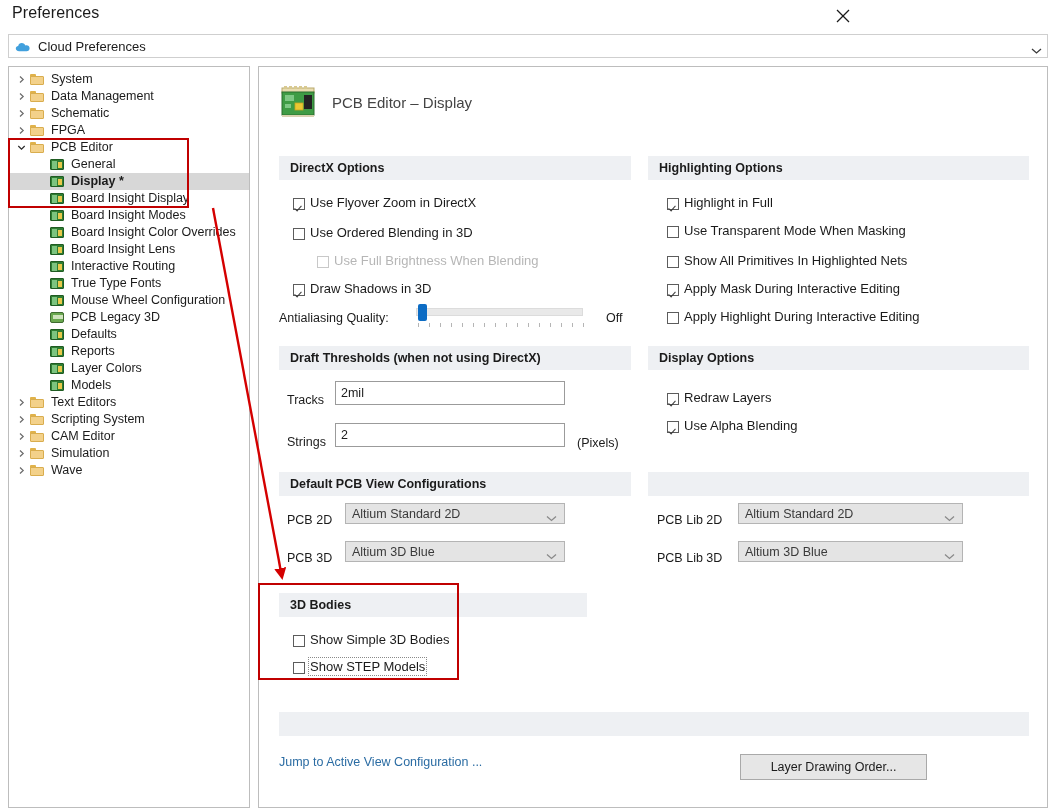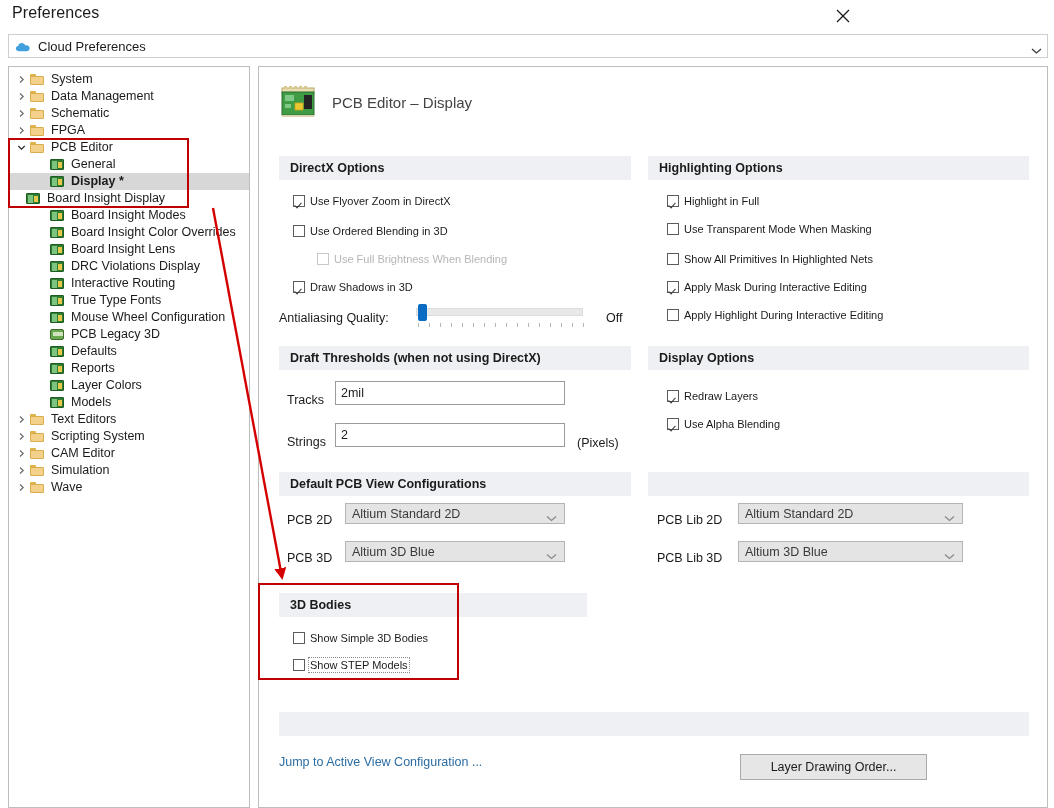--- a/index.html
+++ b/index.html
@@ -111,22 +111,22 @@
   .band {
     position:absolute; height:24px;
     background:#eef0f3;
     display:flex; align-items:center;
   }
   .band-label {
     margin-left:11px; font-size:12.5px; font-weight:bold; color:#1b1b1b;
   }
 
   .cbrow {
-    position:absolute; display:flex; align-items:center; gap:5px;
-    font-size:11px; color:#1b1b1b; cursor:pointer; white-space:nowrap;
+    position:absolute; display:flex; align-items:flex-end; gap:5px;
+    font-size:13px; color:#1b1b1b; cursor:pointer; white-space:nowrap;
   }
   .cbrow.disabled { color:#b6b6b6; cursor:default; }
   .cbox {
     width:12px; height:12px; background:#ffffff;
     border:1px solid #5c5c5c; position:relative; flex:0 0 12px;
   }
   .cbrow.disabled .cbox { border-color:#c8c8c8; }
   .cbox.checked::after {
     content:""; position:absolute; left:2px; top:5px;
     width:3px; height:6px; border:solid #3b3b3b;
@@ -299,21 +299,21 @@
           </span>
           <span class="tlabel">General</span>
         </div>
         <div class="tree-row selected" style="padding-left: 24px;">
           <span class="tw"></span>
           <span class="ticon">
             <span class="chip"></span>
           </span>
           <span class="tlabel">Display *</span>
         </div>
-        <div class="tree-row" style="">
+        <div class="tree-row" style="padding-left: 24px;">
           <span class="tw"></span>
           <span class="ticon">
             <span class="chip"></span>
           </span>
           <span class="tlabel">Board Insight Display</span>
         </div>
         <div class="tree-row" style="padding-left: 24px;">
           <span class="tw"></span>
           <span class="ticon">
             <span class="chip"></span>
@@ -326,27 +326,20 @@
             <span class="chip"></span>
           </span>
           <span class="tlabel">Board Insight Color Overrides</span>
         </div>
         <div class="tree-row" style="padding-left: 24px;">
           <span class="tw"></span>
           <span class="ticon">
             <span class="chip"></span>
           </span>
           <span class="tlabel">Board Insight Lens</span>
-        </div>
-        <div class="tree-row" style="padding-left: 24px;">
-          <span class="tw"></span>
-          <span class="ticon">
-            <span class="chip"></span>
-          </span>
-          <span class="tlabel">DRC Violations Display</span>
         </div>
         <div class="tree-row" style="padding-left: 24px;">
           <span class="tw"></span>
           <span class="ticon">
             <span class="chip"></span>
           </span>
           <span class="tlabel">Interactive Routing</span>
         </div>
         <div class="tree-row" style="padding-left: 24px;">
           <span class="tw"></span>

